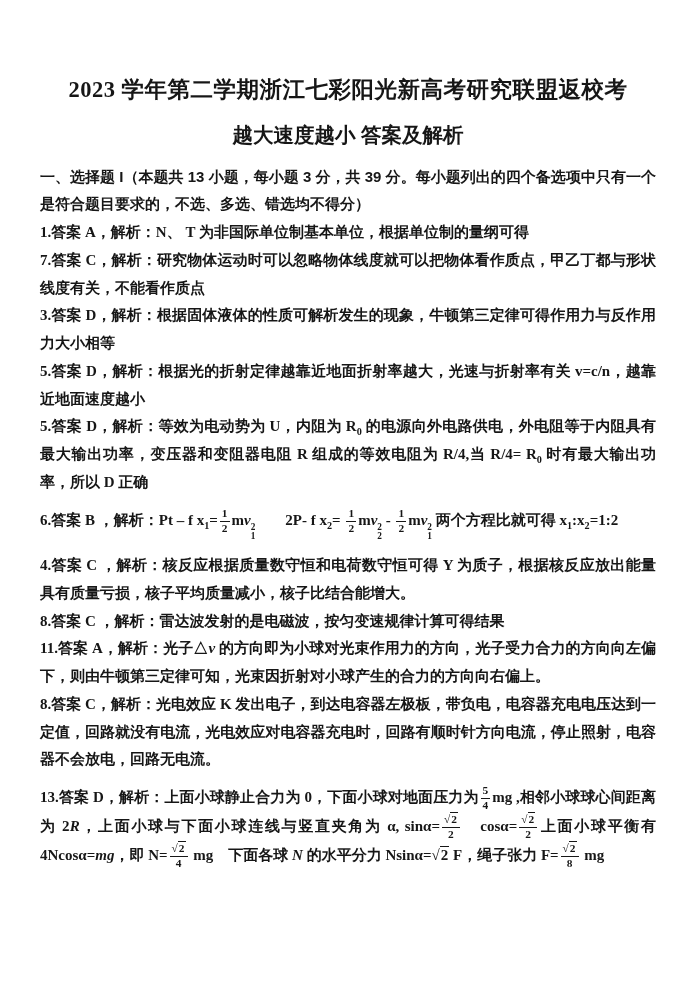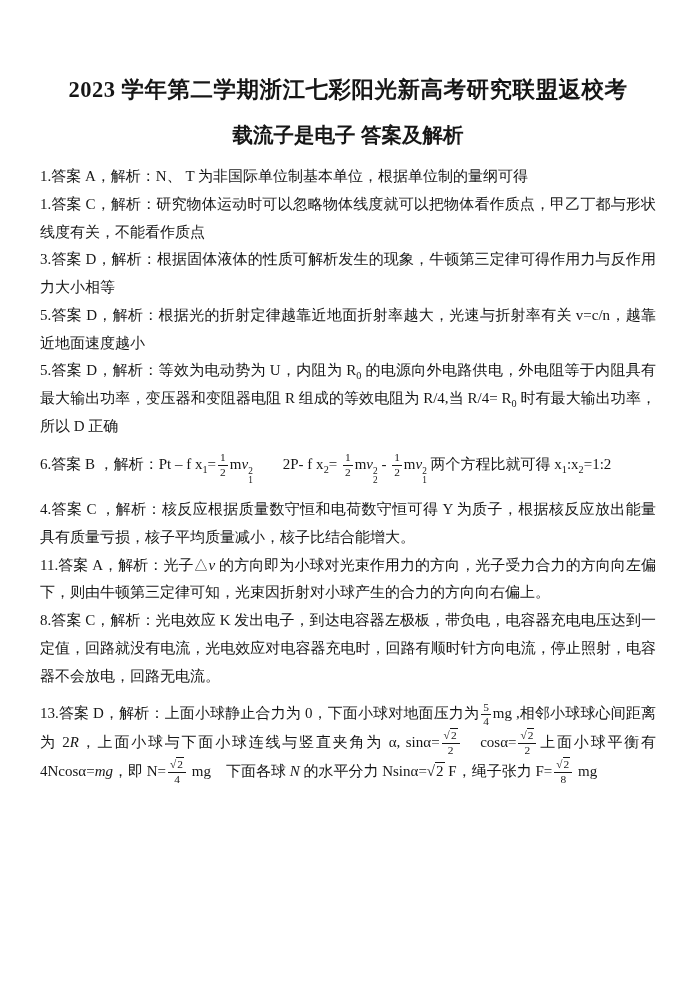--- a/index.html
+++ b/index.html
@@ -9,21 +9,21 @@
     font-family:"Liberation Serif",serif;color:#161616;font-size:15px;
   }
   .title{
     text-align:center;font-weight:bold;font-size:22.5px;margin:0 0 16px 0;
     font-family:"Liberation Serif",serif;letter-spacing:.5px;
   }
   .subtitle{
     text-align:center;font-weight:bold;font-size:20.5px;margin:0 0 14px 0;
     font-family:"Liberation Sans",sans-serif;
   }
-  #doc-body p{margin:0;line-height:1.85;text-align:justify;}
+  #doc-body p{margin:0;line-height:1.85;text-align:justify;font-weight:bold;}
   #doc-body p.heading{
     font-weight:bold;font-family:"Liberation Sans",sans-serif;
     line-height:1.8;margin:2px 0 2px 0;font-size:15px;
   }
   #doc-body p.gap{margin-top:10px;}
   
   .mi{font-style:italic;}
   .msub{font-size:0.68em;vertical-align:-0.35em;line-height:1;}
   .mss{display:inline-flex;flex-direction:column;align-items:flex-start;
        font-size:0.62em;line-height:1.05;vertical-align:-0.55em;font-style:normal;}
@@ -32,24 +32,25 @@
   .mfrac.mit{font-style:italic;}
   .mnum{display:block;border-bottom:1.2px solid #161616;padding:0 2px;}
   .mden{display:block;padding:0 2px;}
   .mradbar{border-top:1.2px solid #161616;padding:0 1px;}
 </style>
 </head>
 <body>
 
 <div class="page">
   <h1 class="title">2023 学年第二学期浙江七彩阳光新高考研究联盟返校考</h1>
-  <h2 class="subtitle">载流子是电子 答案及解析</h2>
+  <h2 class="subtitle">越大速度越小 答案及解析</h2>
   <main id="doc-body">
+      <p class="heading">一、选择题 I（本题共 13 小题，每小题 3 分，共 39 分。每小题列出的四个备选项中只有一个是符合题目要求的，不选、多选、错选均不得分）</p>
       <p class="item">1.答案 A，解析：N、 T 为非国际单位制基本单位，根据单位制的量纲可得</p>
-      <p class="item">1.答案 C，解析：研究物体运动时可以忽略物体线度就可以把物体看作质点，甲乙丁都与形状线度有关，不能看作质点</p>
+      <p class="item">7.答案 C，解析：研究物体运动时可以忽略物体线度就可以把物体看作质点，甲乙丁都与形状线度有关，不能看作质点</p>
       <p class="item">3.答案 D，解析：根据固体液体的性质可解析发生的现象，牛顿第三定律可得作用力与反作用力大小相等</p>
       <p class="item">5.答案 D，解析：根据光的折射定律越靠近地面折射率越大，光速与折射率有关 v=c/n，越靠近地面速度越小</p>
       <p class="item">5.答案 D，解析：等效为电动势为 U，内阻为 R<span class="msub">0</span> 的电源向外电路供电，外电阻等于内阻具有最大输出功率，变压器和变阻器电阻 R 组成的等效电阻为 R/4,当 R/4= R<span class="msub">0</span> 时有最大输出功率，所以 D 正确</p>
       <p class="item gap">6.答案 B ，解析：Pt – f x<span class="msub">1</span>=<span class="mfrac">
           <span class="mnum">1</span>
           <span class="mden">2</span>
         </span>m<span class="mi">v</span><span class="mss">
           <span>2</span>
           <span>1</span>
         </span>　　2P- f x<span class="msub">2</span>= <span class="mfrac">
@@ -59,20 +60,21 @@
           <span>2</span>
           <span>2</span>
         </span> - <span class="mfrac">
           <span class="mnum">1</span>
           <span class="mden">2</span>
         </span>m<span class="mi">v</span><span class="mss">
           <span>2</span>
           <span>1</span>
         </span> 两个方程比就可得 x<span class="msub">1</span>:x<span class="msub">2</span>=1:2</p>
       <p class="item gap">4.答案 C ，解析：核反应根据质量数守恒和电荷数守恒可得 Y 为质子，根据核反应放出能量具有质量亏损，核子平均质量减小，核子比结合能增大。</p>
+      <p class="item">8.答案 C ，解析：雷达波发射的是电磁波，按匀变速规律计算可得结果</p>
       <p class="item">11.答案 A，解析：光子△<span class="mi">v</span> 的方向即为小球对光束作用力的方向，光子受力合力的方向向左偏下，则由牛顿第三定律可知，光束因折射对小球产生的合力的方向向右偏上。</p>
       <p class="item">8.答案 C，解析：光电效应 K 发出电子，到达电容器左极板，带负电，电容器充电电压达到一定值，回路就没有电流，光电效应对电容器充电时，回路有顺时针方向电流，停止照射，电容器不会放电，回路无电流。</p>
       <p class="item gap">13.答案 D，解析：上面小球静止合力为 0，下面小球对地面压力为<span class="mfrac">
           <span class="mnum">5</span>
           <span class="mden">4</span>
         </span>mg ,相邻小球球心间距离为 2<span class="mi">R</span>，上面小球与下面小球连线与竖直夹角为 α, sinα=<span class="mfrac">
           <span class="mnum">√<span class="mradbar">2</span></span>
           <span class="mden">2</span>
         </span>　cosα=<span class="mfrac">
           <span class="mnum">√<span class="mradbar">2</span></span>

